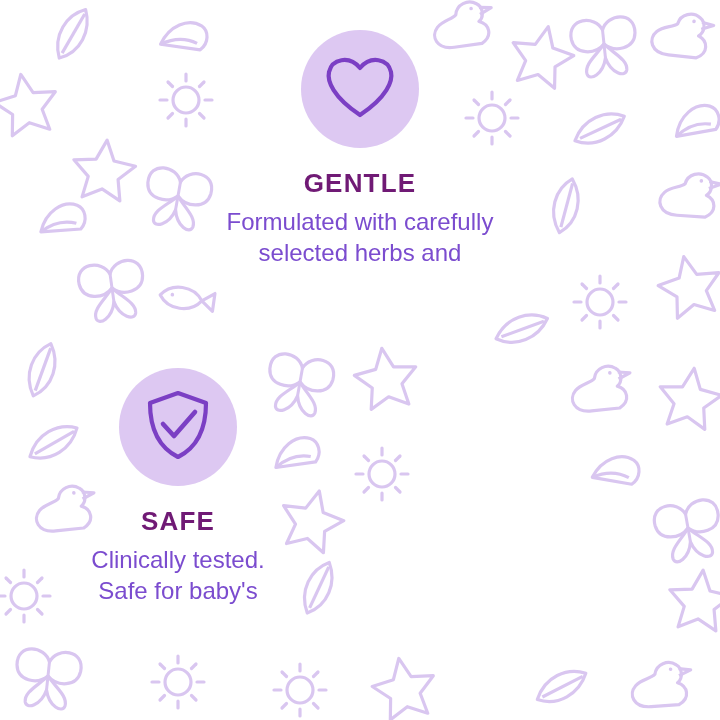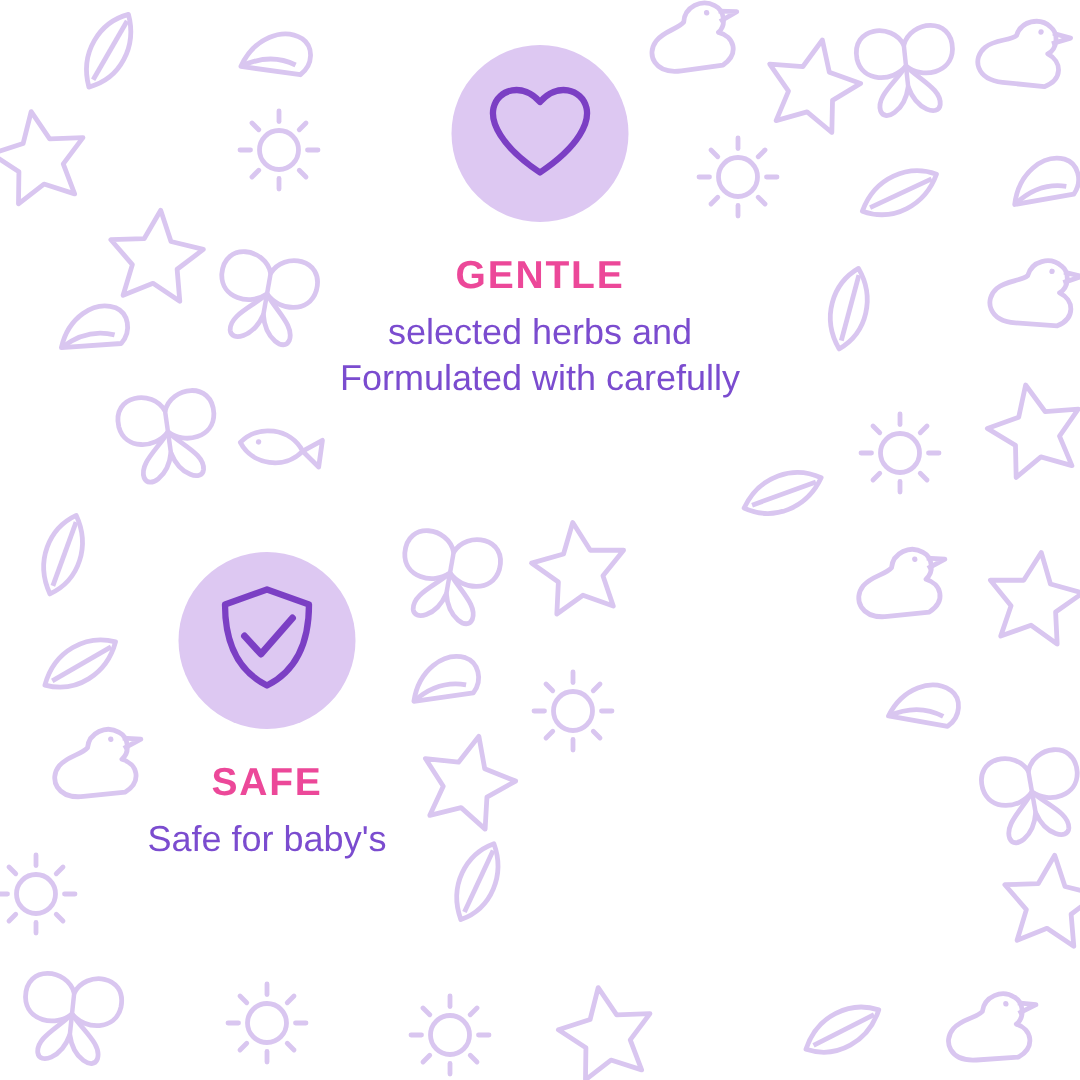--- a/index.html
+++ b/index.html
@@ -47,21 +47,21 @@
     border-radius: 50%;
     background: #ddc8f2;
     margin: 0 auto;
     display: flex;
     align-items: center;
     justify-content: center;
   }
 
   .feature-title {
     font-weight: bold;
-    color: #ec4899;
+    color: #701a75;
     letter-spacing: 1.2px;
     font-size: 26px;
     margin-top: 20px;
   }
 
   .feature-desc {
     color: #7b4ccf;
     font-size: 24px;
     line-height: 1.28;
     margin-top: 8px;
@@ -188,35 +188,36 @@
     <div class="feature" id="feature-gentle">
       <div class="icon-circle">
         <span>
           <svg width="74" height="68" viewBox="0 0 74 68" xmlns="http://www.w3.org/2000/svg">
             <path d="M37 62 C 10 44, 4 28, 6 19 C 9 6, 26 2, 37 15 C 48 2, 65 6, 68 19 C 70 28, 64 44, 37 62 Z" fill="none" stroke="#7b3fc4" stroke-width="4.2" stroke-linejoin="round"></path>
           </svg>
         </span>
       </div>
       <div class="feature-title">GENTLE</div>
       <div class="feature-desc">
+        <div>Formulated with carefully</div>
         <div>selected herbs and</div>
-        <div>Formulated with carefully</div>
       </div>
     </div>
 
     <div class="feature" id="feature-safe">
       <div class="icon-circle">
         <span>
           <svg width="68" height="74" viewBox="0 0 68 74" xmlns="http://www.w3.org/2000/svg">
             <path d="M34 5 L62 15 C 62 42, 52 60, 34 69 C 16 60, 6 42, 6 15 Z" fill="none" stroke="#7b3fc4" stroke-width="4.2" stroke-linejoin="round"></path>
             <path d="M19 36 L30 48 L51 24" fill="none" stroke="#7b3fc4" stroke-width="4.6" stroke-linecap="round" stroke-linejoin="round"></path>
           </svg>
         </span>
       </div>
       <div class="feature-title">SAFE</div>
       <div class="feature-desc">
+        <div>Clinically tested.</div>
         <div>Safe for baby's</div>
       </div>
     </div>
 
 
   </div>
 </div>
 
 </body></html>

